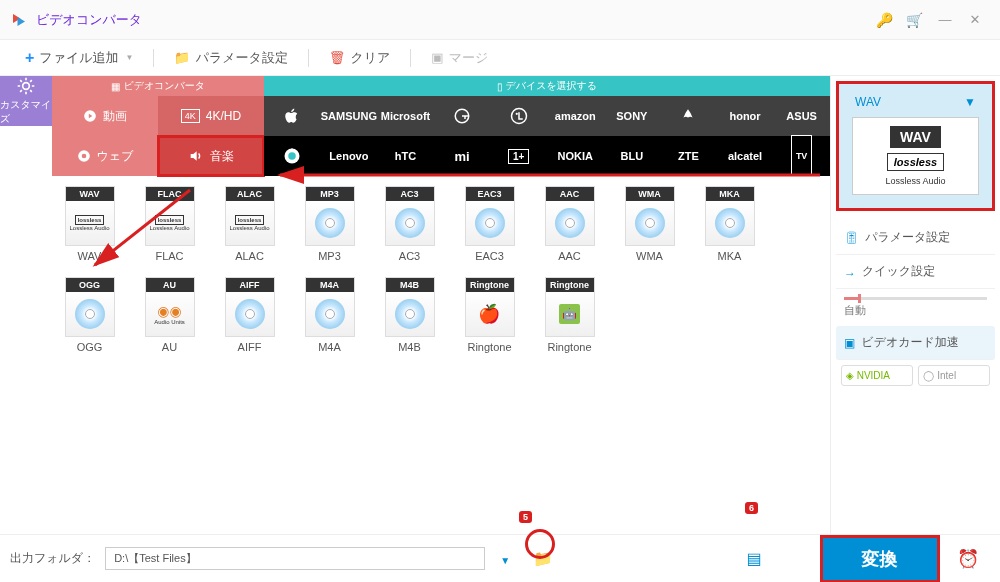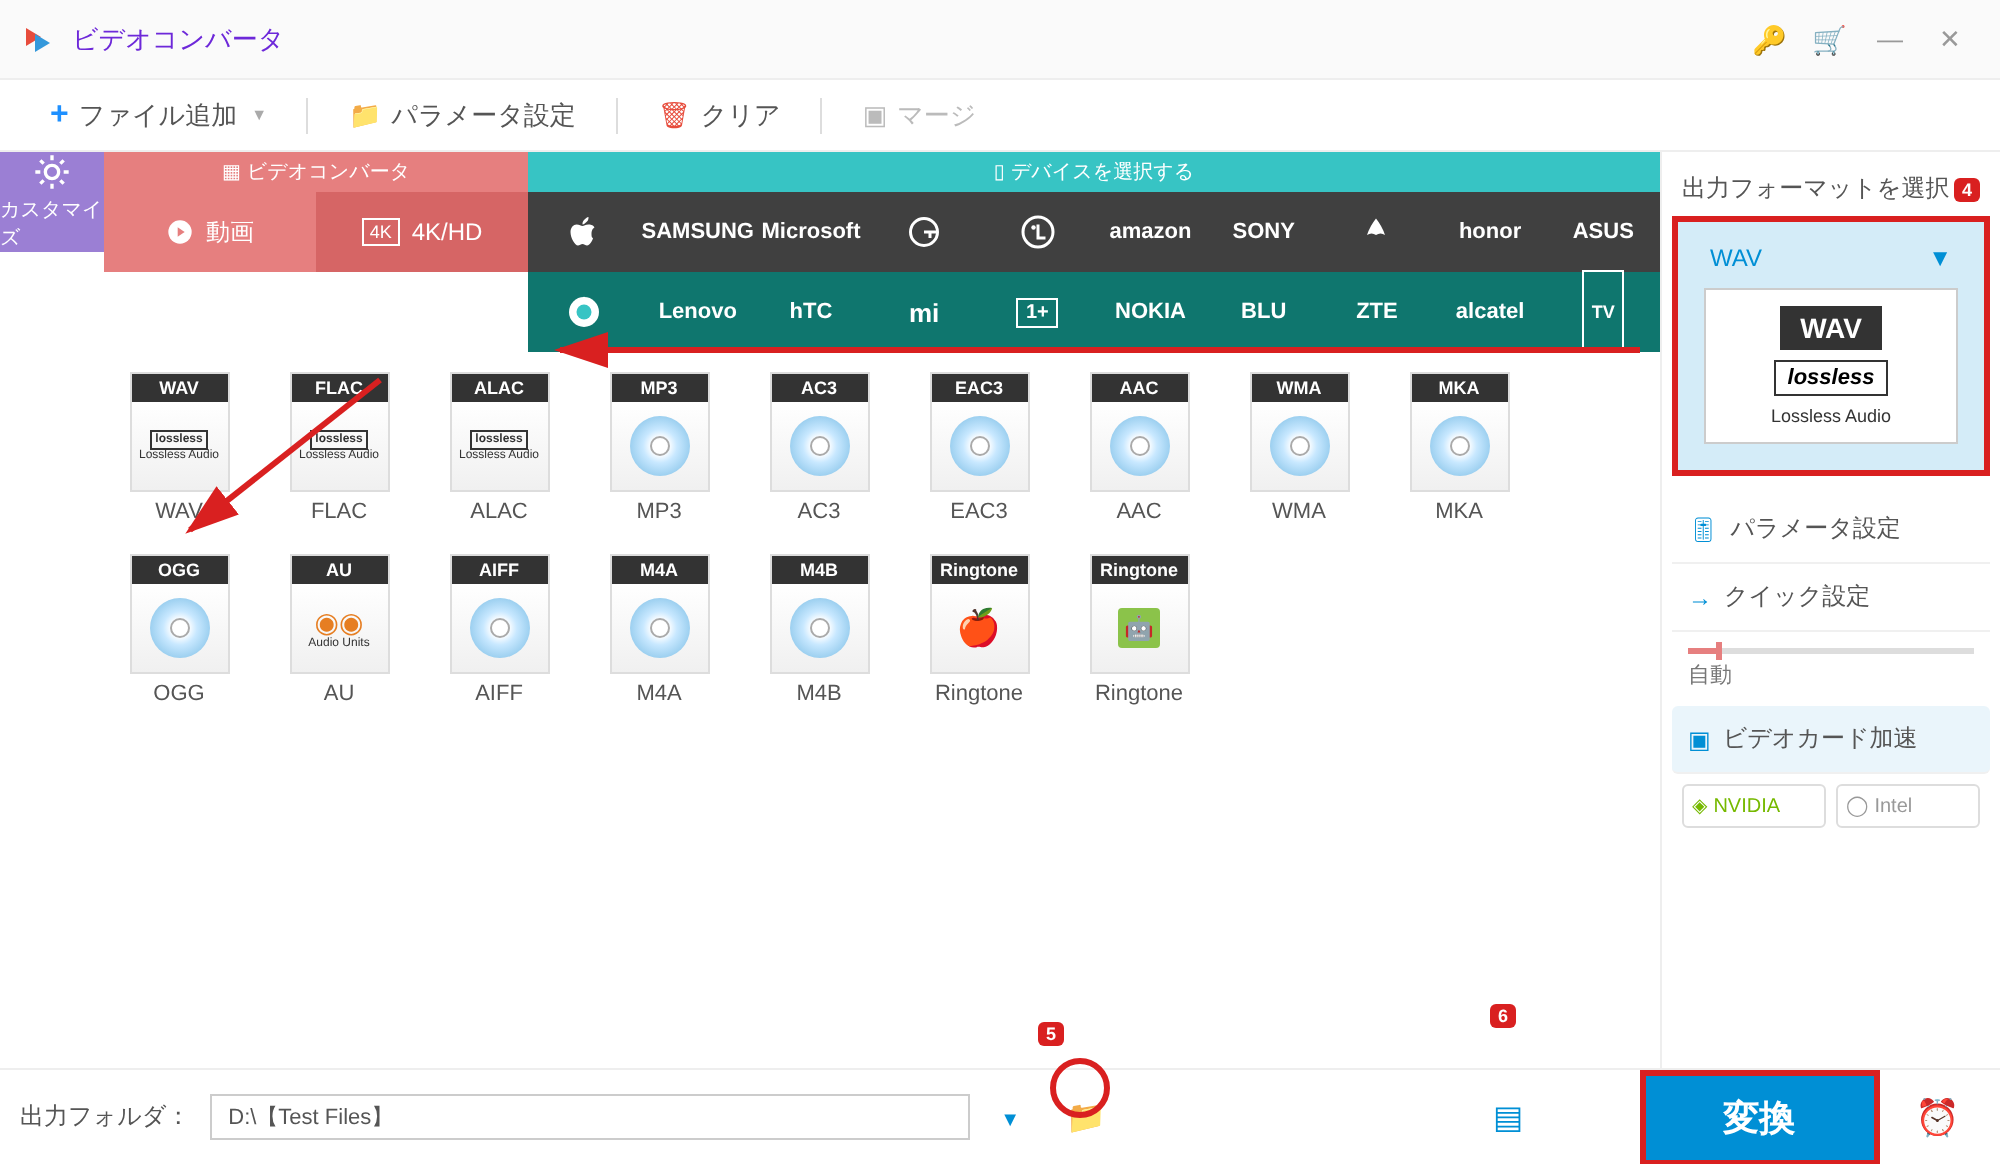--- a/index.html
+++ b/index.html
@@ -24,31 +24,31 @@
 .rail-item.history{background:#37c4c4;color:#fff;}
 .rail-item.customize{background:#9b7fd4;color:#fff;}
 .rail-item svg{width:20px;height:20px;}
 .content{flex:1;display:flex;flex-direction:column;background:#fff;}
 .tabs-header{display:flex;}
 .tab-section{display:flex;flex-direction:column;}
 .tab-section.format{width:212px;}
 .tab-section.device{flex:1;}
 .section-header{height:20px;background:#e67f7f;color:#fff;font-size:10px;display:flex;align-items:center;justify-content:center;gap:3px;}
 .section-header.device{background:#37c4c4;}
-.format-rows{display:flex;flex-direction:row;}
+.format-rows{display:flex;flex-direction:column;}
 .format-row{display:flex;height:40px;}
 .fcell{width:106px;display:flex;align-items:center;justify-content:center;gap:6px;color:#fff;font-size:12px;cursor:pointer;}
 .fcell.red1{background:#e67f7f;}
 .fcell.red2{background:#d66565;}
 .fcell.selected{background:#d14545;outline:3px solid #d92020;outline-offset:-2px;text-align:center;}
 .device-grid{display:flex;flex-direction:column;}
 .device-row{display:flex;height:40px;}
 .dcell{flex:1;display:flex;align-items:center;justify-content:center;color:#fff;font-size:11px;font-weight:bold;cursor:pointer;min-width:50px;}
 .device-row:nth-child(1){background:#404040;}
-.device-row:nth-child(2){background:#0f766e;}
+.device-row:nth-child(2){background:#000000;}
 .icons-grid{padding:10px;display:flex;flex-wrap:wrap;gap:15px 25px;align-content:flex-start;overflow:auto;}
 .format-item{width:55px;display:flex;flex-direction:column;align-items:center;gap:4px;cursor:pointer;}
 .format-icon{width:50px;height:60px;background:#fff;border:1px solid #ddd;display:flex;flex-direction:column;align-items:center;justify-content:flex-start;position:relative;overflow:hidden;}
 .format-badge{width:100%;background:#333;color:#fff;font-size:9px;font-weight:bold;text-align:center;padding:2px 0;}
 .format-body{flex:1;width:100%;display:flex;align-items:center;justify-content:center;background:linear-gradient(#fff,#f0f0f0);font-size:7px;color:#333;flex-direction:column;position:relative;}
 .format-label{font-size:11px;color:#555;text-align:center;}
 .disc{width:30px;height:30px;border-radius:50%;background:radial-gradient(circle,#fff 20%,#c8e8ff 40%,#9dd0f0 70%);position:relative;}
 .disc::after{content:"";position:absolute;width:8px;height:8px;background:#fff;border:1px solid #aaa;border-radius:50%;top:50%;left:50%;transform:translate(-50%,-50%);}
 .lossless-box{border:1px solid #333;padding:1px 2px;font-size:6px;font-weight:bold;}
 .right-panel{width:170px;border-left:1px solid #eee;display:flex;flex-direction:column;padding:5px;}
@@ -378,24 +378,20 @@
             <div class="format-body">
               <div style="background:#8bc34a;color:#fff;padding:3px;border-radius:2px;font-size:12px">🤖</div>
             </div>
           </div>
           <div class="format-label">Ringtone</div>
         </div>
       </div>
   </div>
 
   <div class="right-panel">
-    <div class="panel-header">
-      <span>出力フォーマットを選択</span>
-      <span class="badge-num" style="position:static">4</span>
-    </div>
     <div class="format-preview">
       <div class="preview-head">
         <span>WAV</span>
         <span>▼</span>
       </div>
       <div class="preview-box">
         <div class="preview-badge">WAV</div>
         <div style="border:1px solid #333;padding:2px 6px;font-size:11px;font-weight:bold;font-style:italic">lossless</div>
         <div class="preview-sub">Lossless Audio</div>
       </div>

